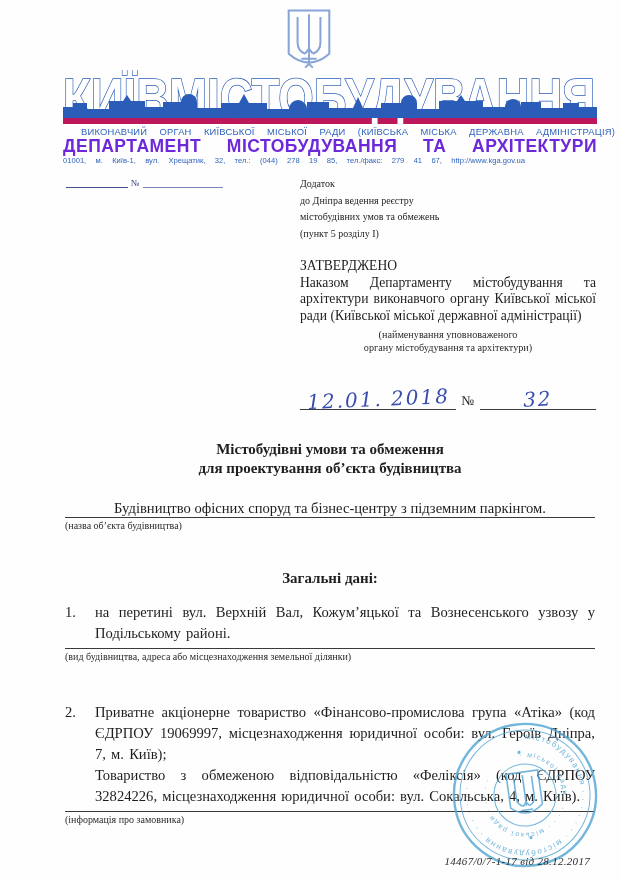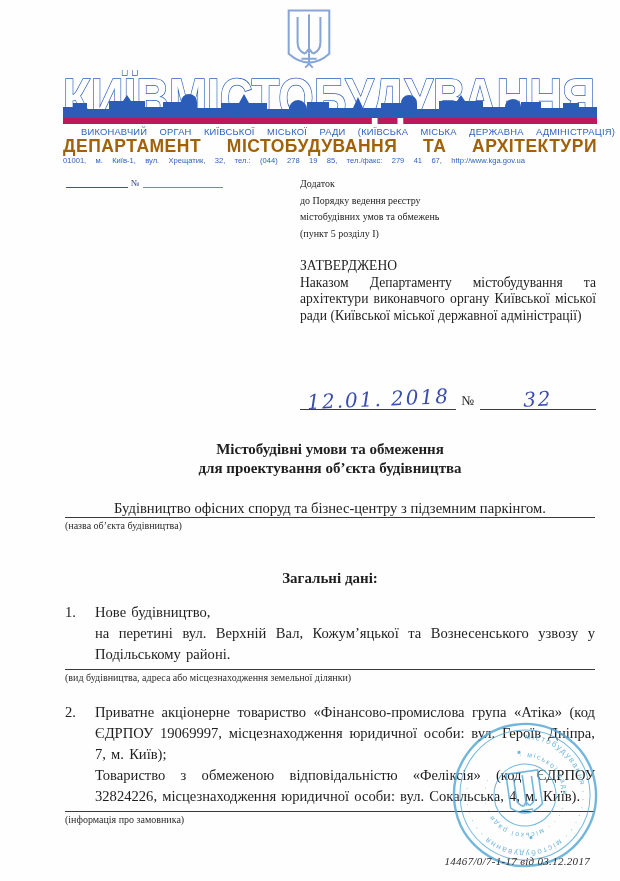--- a/index.html
+++ b/index.html
@@ -6,21 +6,21 @@
   html,body { background:#ffffff; }
   body { width:620px; height:881px; position:relative; font-family:"Liberation Serif", serif; color:#1e1e1e; overflow:hidden; }
   .page { position:absolute; inset:0; background:#fefefe; }
 
   
   .shield { position:absolute; top:8px; left:277px; width:64px; height:66px; }
   .logo-block { position:absolute; top:70px; left:63px; width:534px; height:54px; border-bottom:8px solid #be185d; }
   .logo-word { position:absolute; top:0; left:0; }
   .skyline { position:absolute; bottom:-2px; left:0; }
   .org-line { position:absolute; top:126px; left:81px; width:534px; font-family:"Liberation Sans", sans-serif; font-size:9.4px; color:#2f63bd; text-align:justify; text-align-last:justify; white-space:normal; letter-spacing:.2px; }
-  .dept-line { position:absolute; top:136px; left:63px; width:534px; font-family:"Liberation Sans", sans-serif; font-size:17.5px; font-weight:bold; color:#a16207; text-align:justify; text-align-last:justify; letter-spacing:.5px; }
+  .dept-line { position:absolute; top:136px; left:63px; width:534px; font-family:"Liberation Sans", sans-serif; font-size:17.5px; font-weight:bold; color:#6d28d9; text-align:justify; text-align-last:justify; letter-spacing:.5px; }
   .addr-line { position:absolute; top:156px; left:63px; width:462px; font-family:"Liberation Sans", sans-serif; font-size:7.6px; color:#2f63bd; text-align:justify; text-align-last:justify; }
 
   
   .ref-row { position:absolute; top:178px; left:66px; width:220px; display:flex; align-items:flex-end; font-size:9px; color:#44518c; }
   .ref-line1 { width:62px; border-bottom:1.2px solid #44518c; height:10px; }
   .ref-no { margin:0 3px; }
   .ref-line2 { width:80px; border-bottom:1.2px solid #7687b8; height:10px; }
 
   
   .annex { position:absolute; top:176px; left:300px; width:296px; font-size:10px; line-height:16.6px; }
@@ -85,28 +85,32 @@
   <div class="addr-line">01001, м. Київ-1, вул. Хрещатик, 32, тел.: (044) 278 19 85, тел./факс: 279 41 67, http://www.kga.gov.ua</div>
 
   <div class="ref-row">
     <span class="ref-line1"></span>
     <span class="ref-no">№</span>
     <span class="ref-line2"></span>
   </div>
 
   <div class="annex">
     <div>Додаток</div>
-    <div>до Порядку ведення реєстру</div>
+    <div>до Дніпра ведення реєстру</div>
     <div>містобудівних умов та обмежень</div>
     <div>(пункт 5 розділу I)</div>
   </div>
 
   <div class="approved">
     <div>ЗАТВЕРДЖЕНО</div>
     <div class="body">Наказом Департаменту містобудування та архітектури виконавчого органу Київської міської ради (Київської міської державної адміністрації)</div>
+    <div class="cap">
+      <div>(найменування уповноваженого</div>
+      <div>органу містобудування та архітектури)</div>
+    </div>
   </div>
 
   <div class="hand-row">
     <span class="hand-seg1">
       <span class="handwriting">12.01. 2018</span>
     </span>
     <span class="hand-gap">№</span>
     <span class="hand-seg2">
       <span class="handwriting">32</span>
     </span>
@@ -121,21 +125,20 @@
     <div class="object-name">Будівництво офісних споруд та бізнес-центру з підземним паркінгом.</div>
     <div class="caption">(назва об’єкта будівництва)</div>
   </div>
 
   <div class="content general-heading" style="position:absolute;">Загальні дані:</div>
 
   <div class="item item1">
     <div class="item-row">
       <div class="item-num">1.</div>
       <div class="item-body">
-        <p>Нове будівництво,</p>
         <p>на перетині вул. Верхній Вал, Кожум’яцької та Вознесенського узвозу у Подільському районі.</p>
       </div>
     </div>
     <div class="item-rule"></div>
     <div class="caption">(вид будівництва, адреса або місцезнаходження земельної ділянки)</div>
   </div>
 
   <div class="item item2">
     <div class="item-row">
       <div class="item-num">2.</div>
@@ -171,15 +174,15 @@
         <path d="M29 7 V27 Q29 34 23 36"></path>
         <path d="M20 5 V36"></path>
         <path d="M17 36 L20 32 L23 36"></path>
         <path d="M14 40 H26"></path>
       </g>
     </g>
     <circle cx="75" cy="118" r="1.6" fill="#55a7d4"></circle>
     <circle cx="75" cy="32" r="1.6" fill="#55a7d4"></circle>
   </svg>
 
-  <div class="footer-ref">14467/0/7-1-17 від 03.12.2017</div>
+  <div class="footer-ref">14467/0/7-1-17 від 28.12.2017</div>
 
 </div>
 
 </body></html>

